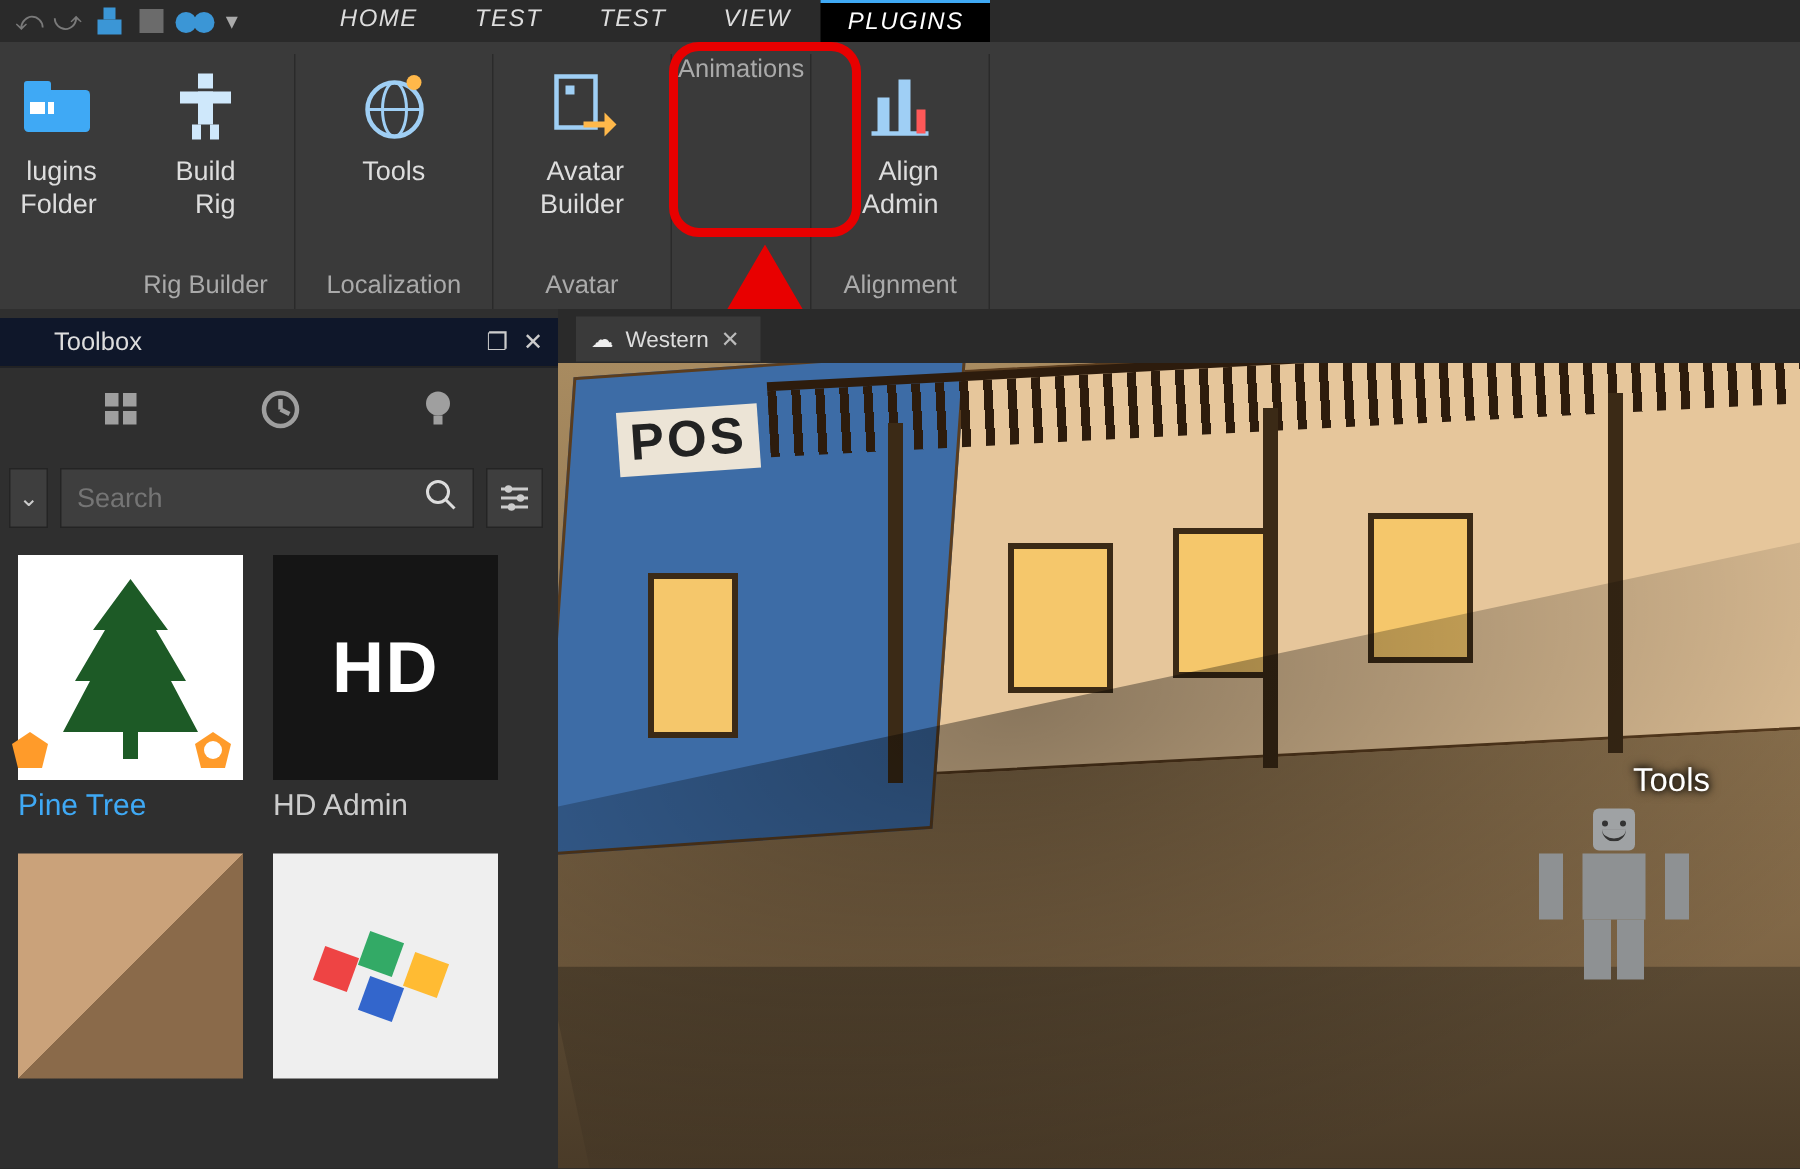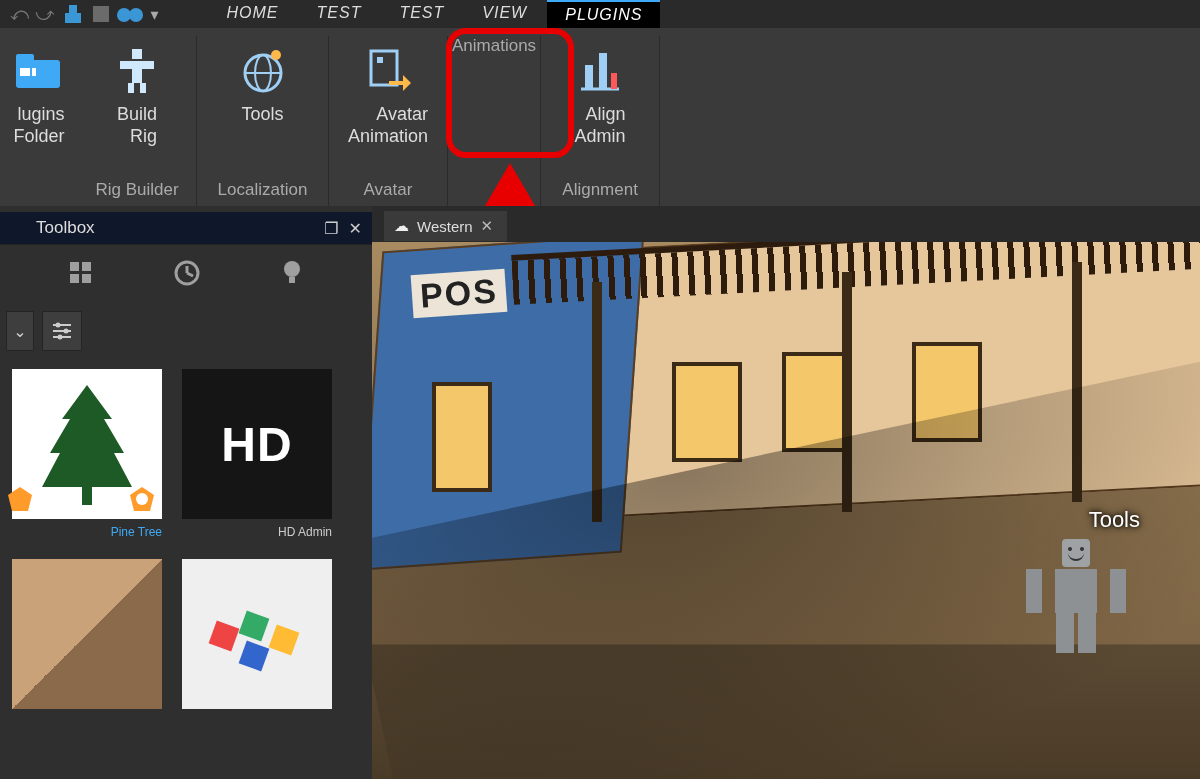--- a/index.html
+++ b/index.html
@@ -162,21 +162,21 @@
   }
   .asset .thumb.dark { background:#151515;align-items:center; }
   .asset .thumb .badge {
     position:absolute; bottom:6px; right:6px;
     width:28px; height:28px;
   }
   .asset .thumb .badge-left {
     position:absolute; bottom:6px; left:-6px;
     width:28px; height:28px;
   }
-  .asset-label { font-size:12px; color:#3fa9f5;text-align:right; }
+  .asset-label { font-size:20px; color:#3fa9f5; }
 
   
   .viewport-area {
     flex:1; display:flex; flex-direction:column;
     background:#2a2a2a;
     position:relative;
   }
   .doc-tabs {
     height:36px; display:flex; align-items:flex-end; gap:2px;
     background:#2a2a2a;
@@ -328,21 +328,21 @@
     <div class="ribbon-btns">
       <div class="ribbon-btn">
         <div class="ribbon-icon">
           <svg width="50" height="50">
               <rect x="8" y="6" width="26" height="34" fill="none" stroke="#9fcff5" stroke-width="3"></rect>
               <rect x="14" y="12" width="6" height="6" fill="#9fcff5"></rect>
               <polygon points="40,30 48,38 40,46" fill="#ffb84a"></polygon>
               <line x1="26" y1="38" x2="44" y2="38" stroke="#ffb84a" stroke-width="4"></line>
             </svg>
         </div>
-        <div class="labels"><span>Avatar</span><br><span>Animation</span></div>
+        <div class="labels"><span>Avatar</span><br><span>Builder</span></div>
       </div>
     </div>
     <div class="group-label">Avatar</div>
   </div>
 
   <div class="ribbon-group">
     <div class="group-label">Animations</div>
   </div>
 
   <div class="ribbon-group">
@@ -399,20 +399,29 @@
             <circle cx="12" cy="10" r="8" fill="#bbb"></circle>
             <rect x="9" y="18" width="6" height="6" fill="#bbb"></rect>
           </svg>
       </span>
     </div>
 
     <div class="searchrow">
       <div class="dropdown-btn">
         <span>⌄</span>
       </div>
+      <div class="searchbox">
+        <input placeholder="Search" style="">
+        <span class="mag">
+          <svg width="22" height="22">
+              <circle cx="9" cy="9" r="7" fill="none" stroke="#ddd" stroke-width="2"></circle>
+              <line x1="14" y1="14" x2="20" y2="20" stroke="#ddd" stroke-width="2"></line>
+            </svg>
+        </span>
+      </div>
       <div class="filter-btn">
         <svg width="22" height="18">
             <line x1="2" y1="3" x2="20" y2="3" stroke="#ccc" stroke-width="2"></line>
             <line x1="2" y1="9" x2="20" y2="9" stroke="#ccc" stroke-width="2"></line>
             <line x1="2" y1="15" x2="20" y2="15" stroke="#ccc" stroke-width="2"></line>
             <circle cx="7" cy="3" r="2.5" fill="#ccc"></circle>
             <circle cx="15" cy="9" r="2.5" fill="#ccc"></circle>
             <circle cx="9" cy="15" r="2.5" fill="#ccc"></circle>
           </svg>
       </div>

